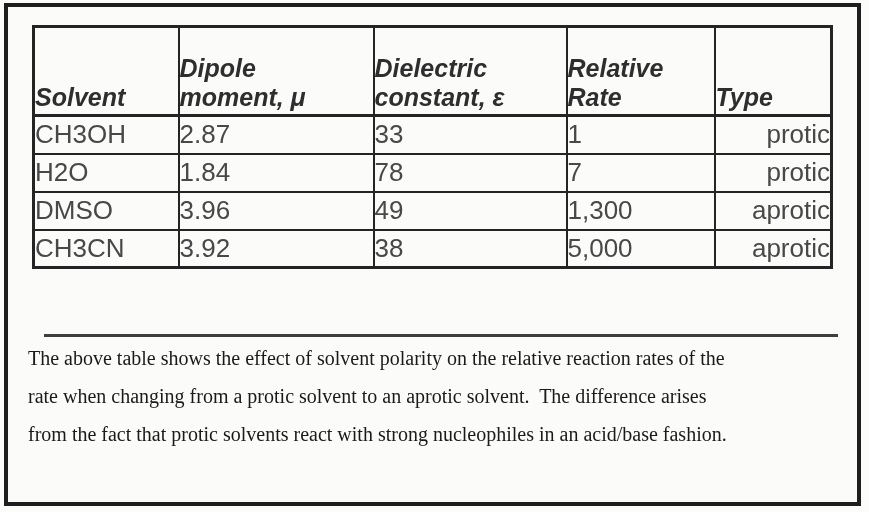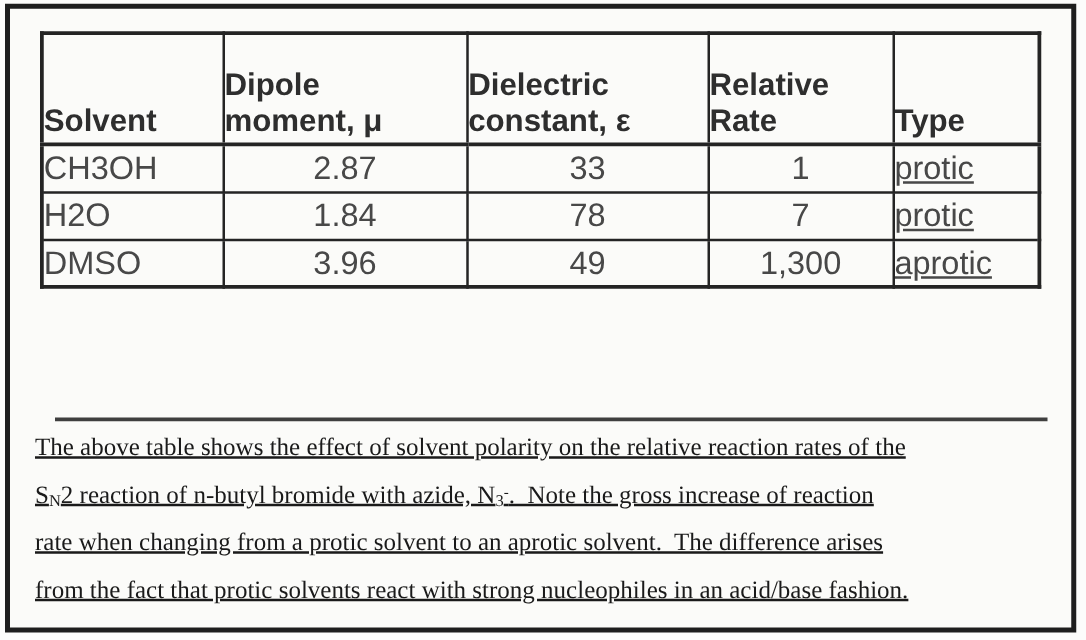--- a/index.html
+++ b/index.html
@@ -44,35 +44,36 @@
   table.solvent th {
     height: 89px;
     vertical-align: bottom;
     text-align: left;
     font-weight: bold;
     font-size: 25px;
     line-height: 1.14;
     color: #2e2e2e;
     padding: 0 4px 3px 0;
     border-bottom: 3px solid #242424;
+    font-style: italic;
   }
   th.c1 { padding-left: 22px; }
   th.c2 { padding-left: 24px; }
   th.c3 { padding-left: 14px; }
   th.c4 { padding-left: 12px; margin-left: 26px; }
   th.c5 { padding-left: 8px; margin-top: 30px; }
   table.solvent td {
     height: 38px;
     font-size: 26px;
     color: #484848;
     padding: 0;
   }
   td.txt-solvent { text-align: left; padding-left: 18px; }
-  td.num { text-align: center; padding-right: 18px; }
-  td.txt-type { text-align: left; padding-left: 8px; text-decoration: underline; }
+  td.num { text-align: left; padding-right: 18px; }
+  td.txt-type { text-align: right; padding-left: 8px; }
   .rule {
     position: absolute;
     left: 44px;
     top: 334px;
     width: 794px;
     height: 3px;
     background: #3f3f3f;
   }
   .para {
     position: absolute;
@@ -80,21 +81,20 @@
     top: 339px;
     width: 820px;
     font-family: "Liberation Serif", serif;
     font-size: 20px;
     line-height: 38px;
     color: #1a1a1a;
   }
   .pline {
     white-space: pre;
     height: 38px;
-    text-decoration: underline;
   }
   .para sub, .para sup { line-height: 0; }
   .para sub { font-size: 0.66em; vertical-align: -0.22em; }
   .para sup { font-size: 0.6em; vertical-align: 0.4em; }
 </style>
 </head>
 <body>
 
 <div class="stage">
   <div class="frame"></div>
@@ -146,24 +146,30 @@
         <td class="num">7</td>
         <td class="txt-type">protic</td>
       </tr>
       <tr>
         <td class="txt-solvent">DMSO</td>
         <td class="num">3.96</td>
         <td class="num">49</td>
         <td class="num">1,300</td>
         <td class="txt-type">aprotic</td>
       </tr>
+      <tr>
+        <td class="txt-solvent">CH3CN</td>
+        <td class="num">3.92</td>
+        <td class="num">38</td>
+        <td class="num">5,000</td>
+        <td class="txt-type">aprotic</td>
+      </tr>
     </tbody>
   </table>
 
   <div class="rule"></div>
 
   <div class="para">
     <div class="pline">The above table shows the effect of solvent polarity on the relative reaction rates of the</div>
-    <div class="pline">S<sub>N</sub>2 reaction of n-butyl bromide with azide, N<sub>3</sub><sup>-</sup>.  Note the gross increase of reaction</div>
     <div class="pline">rate when changing from a protic solvent to an aprotic solvent.  The difference arises</div>
     <div class="pline">from the fact that protic solvents react with strong nucleophiles in an acid/base fashion.</div>
   </div>
 </div>
 
 </body></html>

